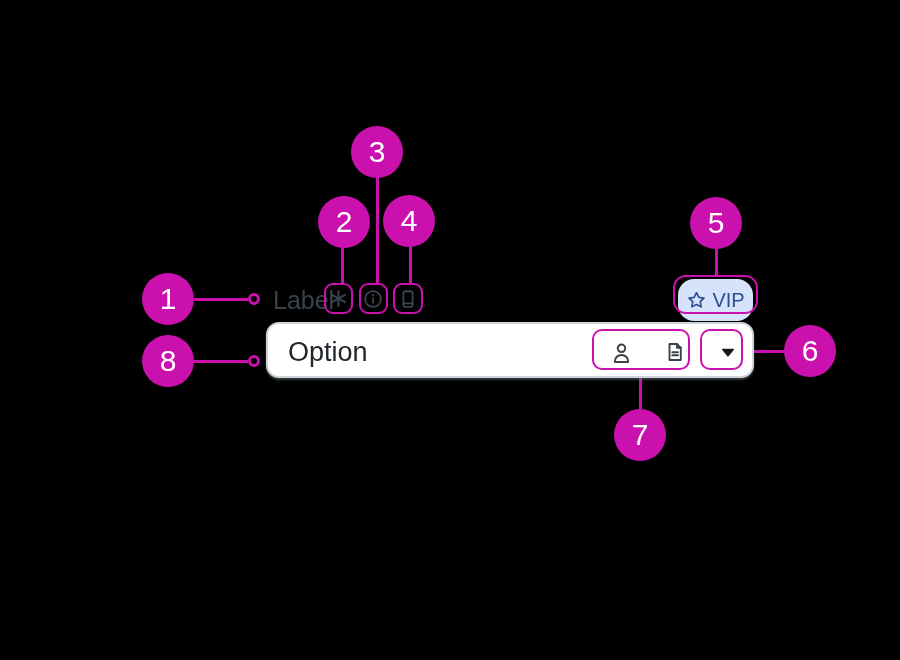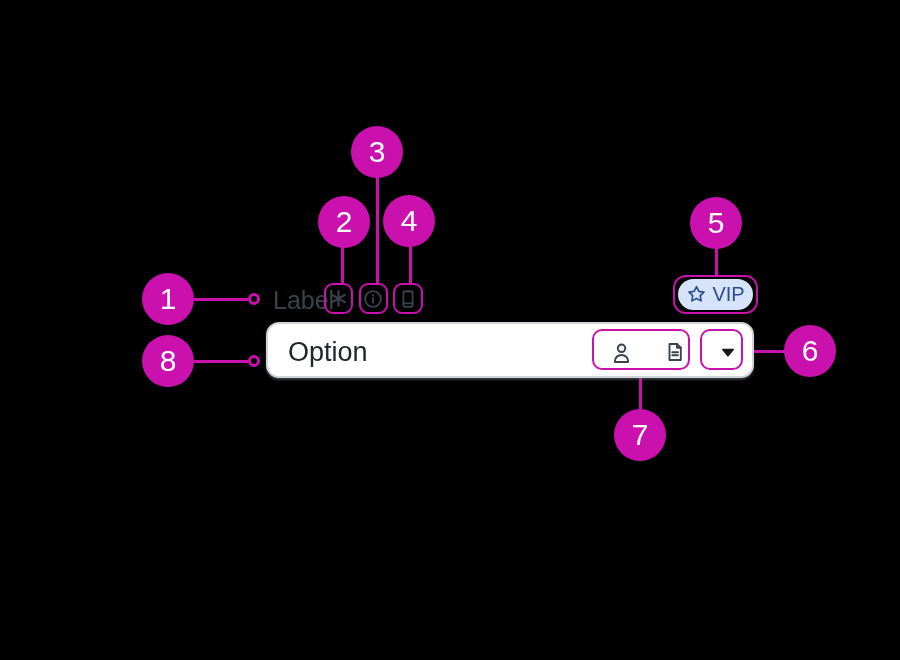--- a/index.html
+++ b/index.html
@@ -32,21 +32,21 @@
 
   
   .cobox{position:absolute;border:2.5px solid var(--accent);background:transparent;}
 
   
   .field-label{position:absolute;left:265px;top:287px;font-size:25px;line-height:26px;
     color:var(--label-text);margin-left:8px;}
   .iconbox{display:flex;align-items:center;justify-content:center;border-radius:9px;}
 
   
-  .vip-pill{position:absolute;left:678px;top:279px;width:75px;height:31px;
+  .vip-pill{position:absolute;left:678px;top:279px;width:75px;height:42px;
     border-radius:16px;background:var(--vip-bg);display:flex;align-items:center;
     justify-content:center;gap:5px;color:var(--vip-text);font-size:20px;}
 
   
   .field{position:absolute;left:266px;top:322px;width:488px;height:56px;
     background:var(--field-bg);border:2px solid var(--field-border);border-radius:13px;
     box-shadow:0 2px 2px rgba(120,128,134,0.45);}
   .field-value{position:absolute;left:20px;top:0;height:56px;display:flex;
     align-items:center;font-size:27px;color:var(--option-text);}
   .field-icons{position:absolute;left:326px;top:0;height:56px;width:108px;

